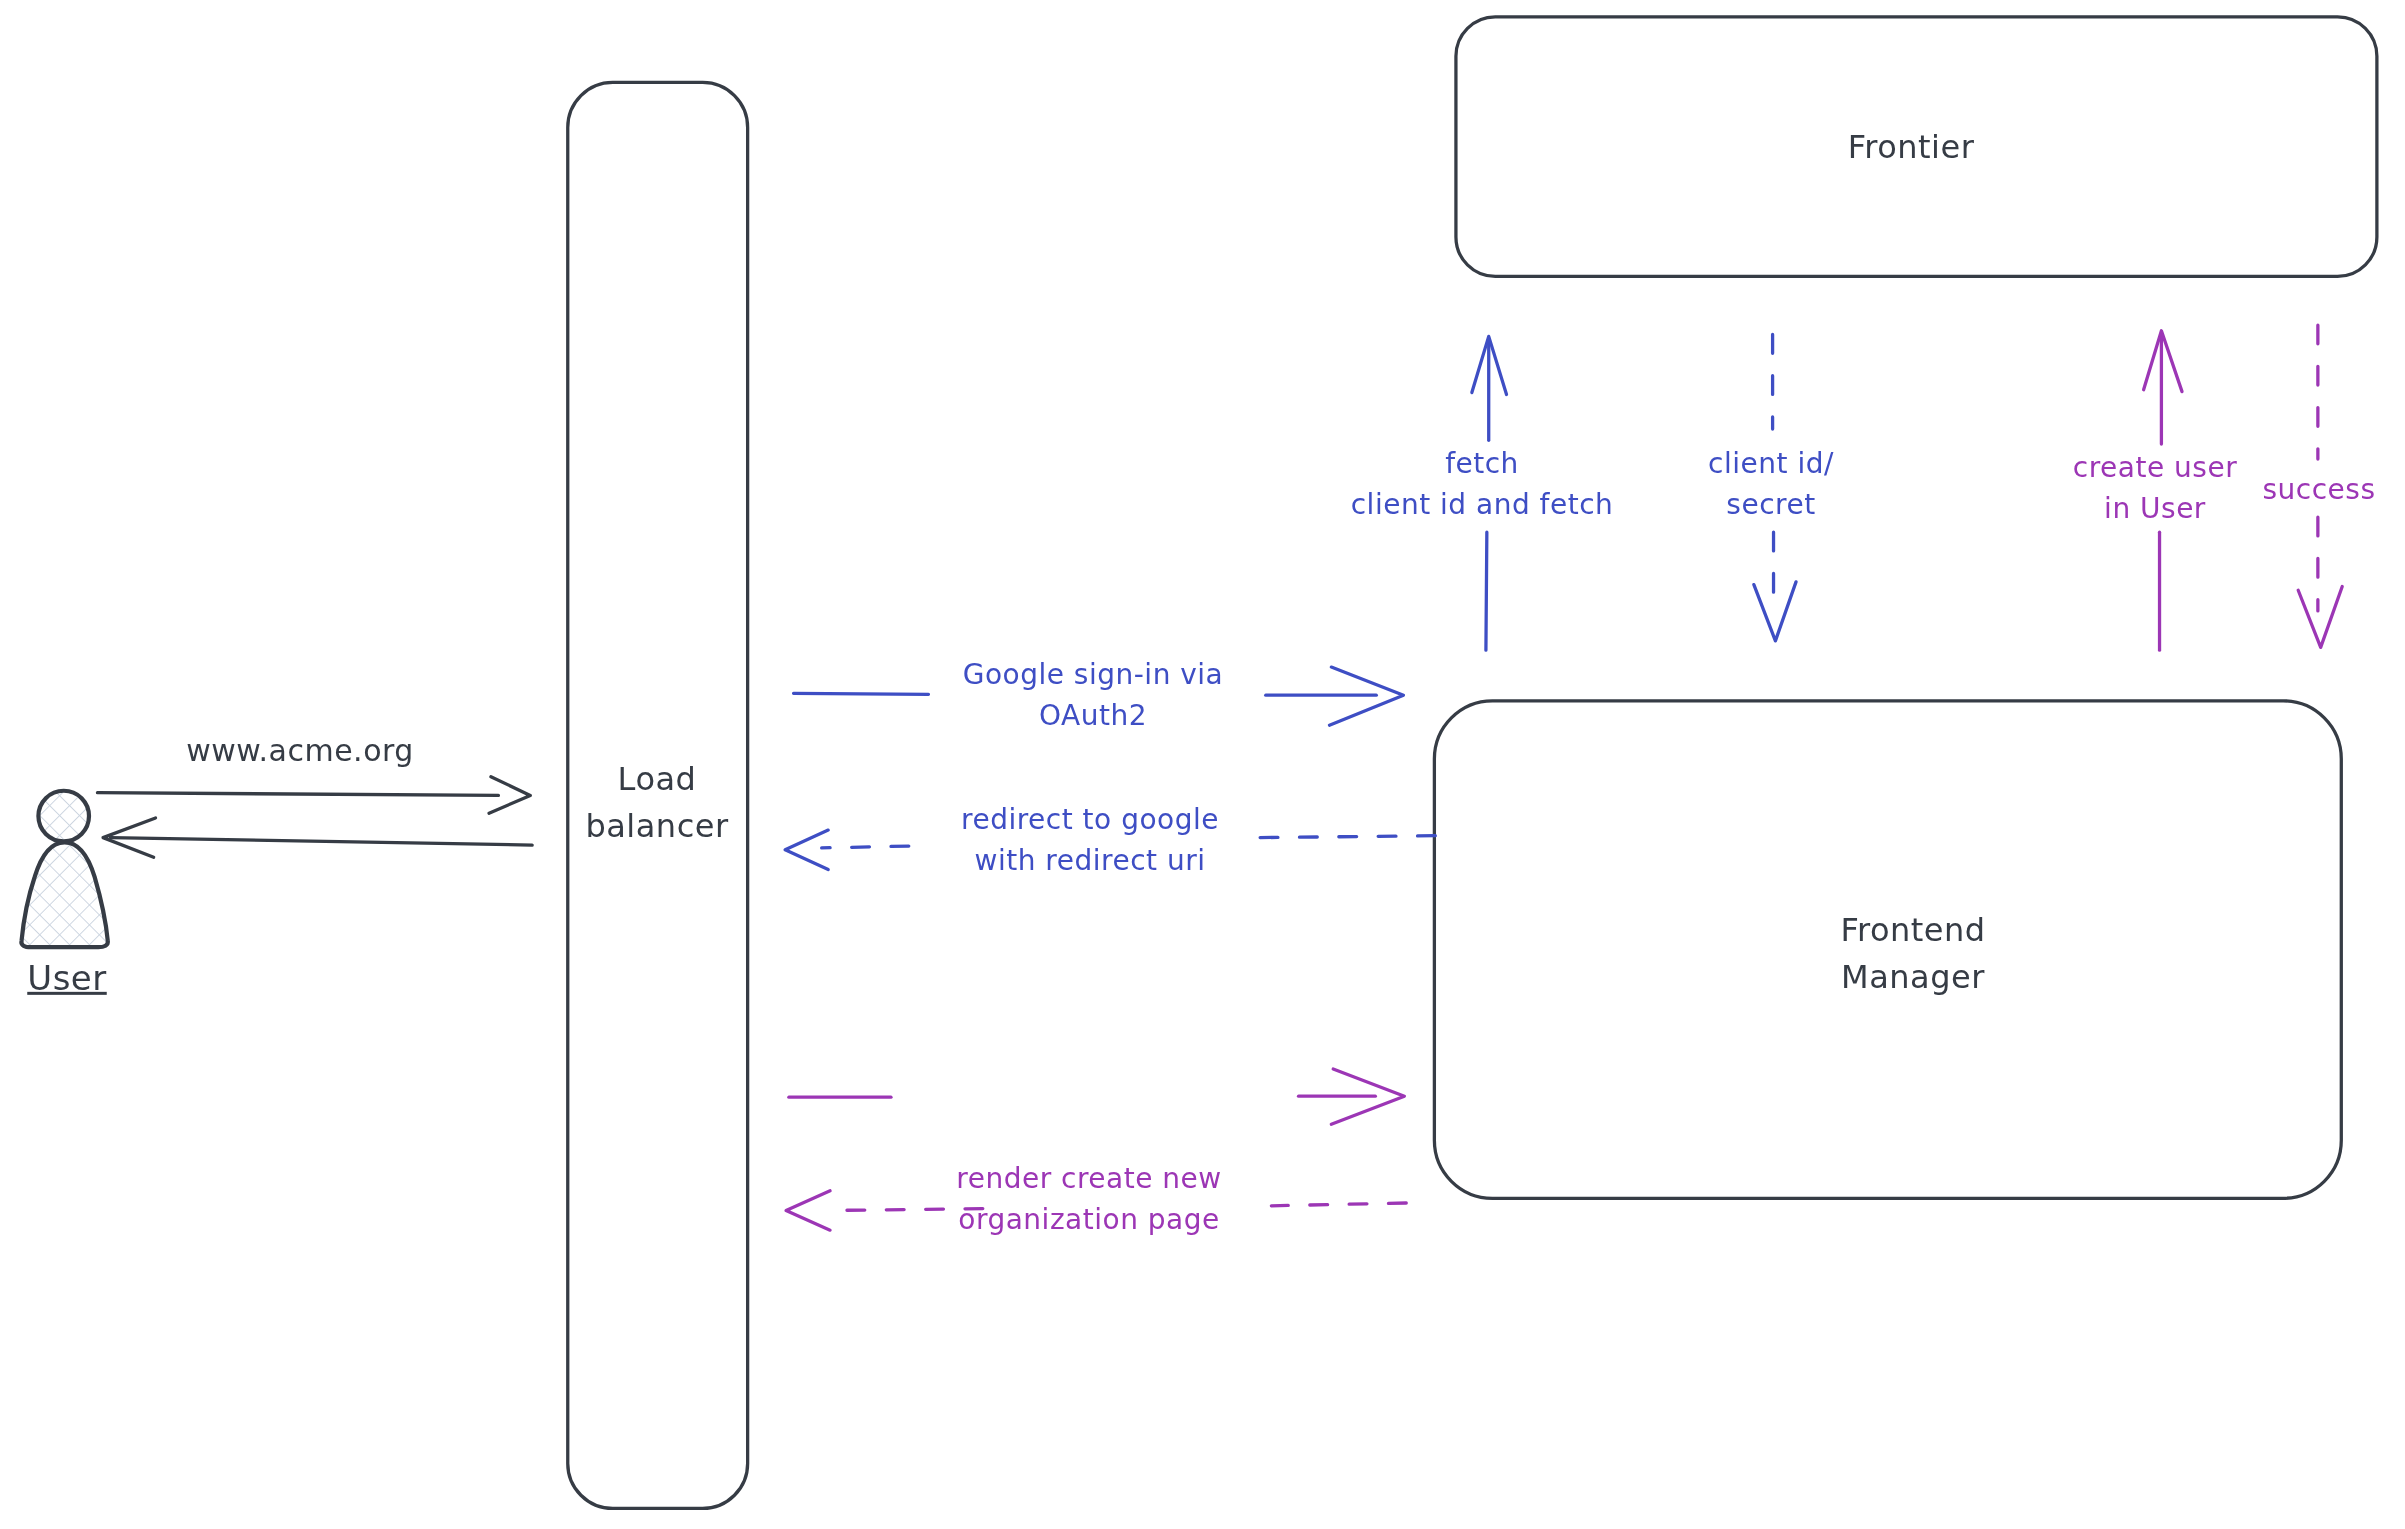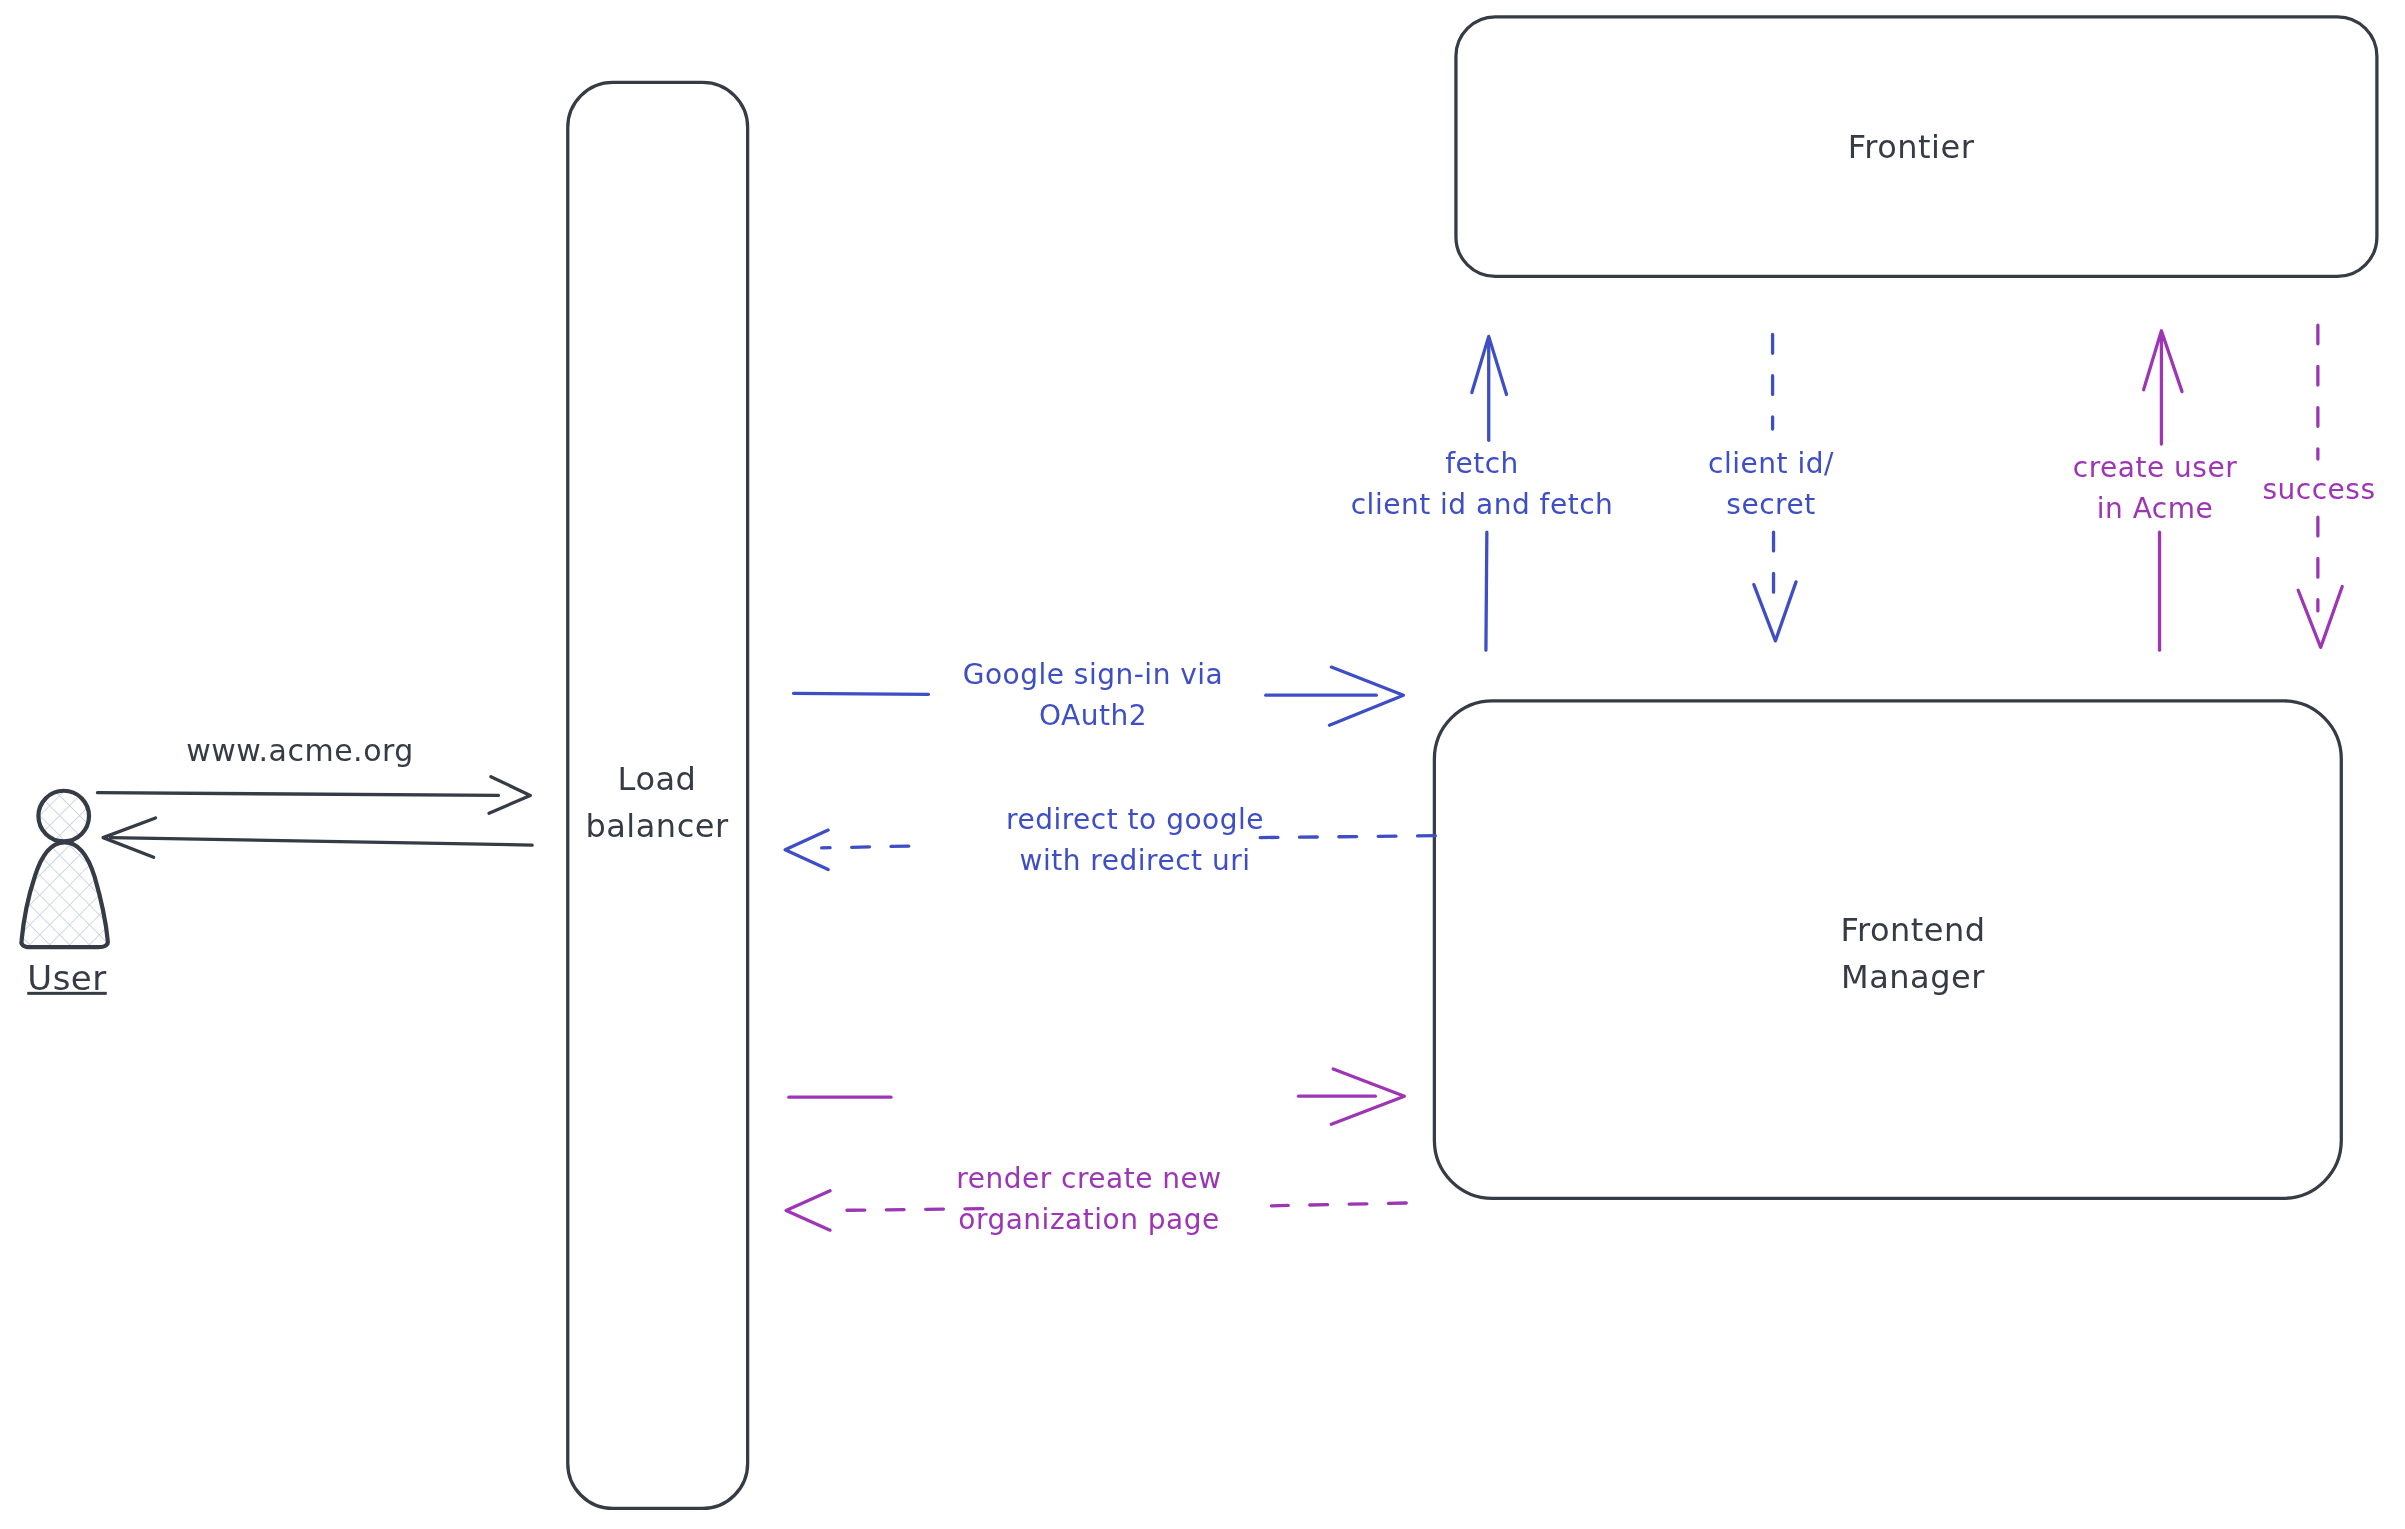--- a/index.html
+++ b/index.html
@@ -129,21 +129,21 @@
     <span class="line">Manager</span>
   </div>
 
   <div class="lbl ink fs32" style="left:300px;top:751px;">www.acme.org</div>
 
   <div class="lbl blue fs30" style="left:1093px;top:695px;">
     <span class="line">Google sign-in via</span>
     <span class="line">OAuth2</span>
   </div>
 
-  <div class="lbl blue fs30" style="left:1135px;top:840px;">
+  <div class="lbl blue fs30" style="left:1090px;top:840px;">
     <span class="line">redirect to google</span>
     <span class="line">with redirect uri</span>
   </div>
 
 
   <div class="lbl purple fs30" style="left:1089px;top:1199px;">
     <span class="line">render create new</span>
     <span class="line">organization page</span>
   </div>
 
@@ -152,19 +152,19 @@
     <span class="line">client id and fetch</span>
   </div>
 
   <div class="lbl blue fs30" style="left:1771px;top:484px;">
     <span class="line">client id/</span>
     <span class="line">secret</span>
   </div>
 
   <div class="lbl purple fs30" style="left:2155px;top:488px;">
     <span class="line">create user</span>
-    <span class="line">in Acme</span>
+    <span class="line">in User</span>
   </div>
 
   <div class="lbl purple fs30" style="left:2319px;top:490px;">success</div>
 
 </div>
 
 
 </body></html>

